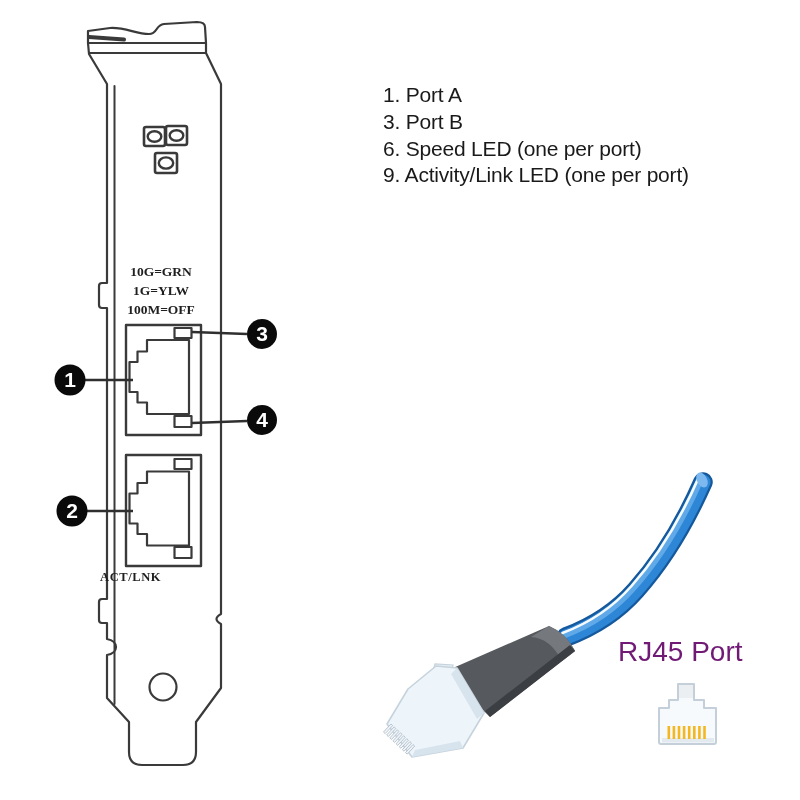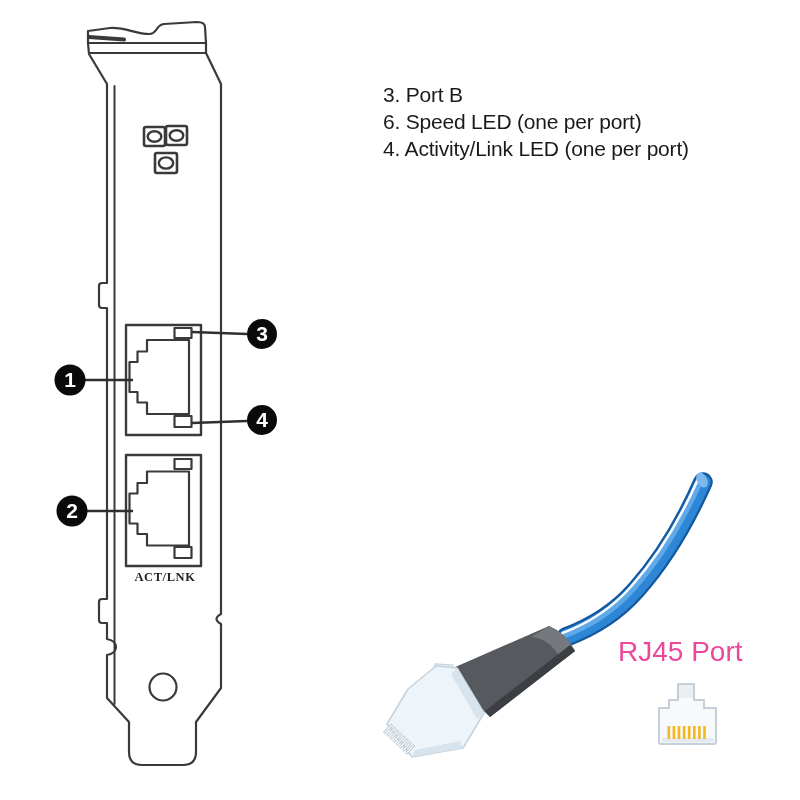--- a/index.html
+++ b/index.html
@@ -3,26 +3,26 @@
 <meta charset="utf-8">
 <style>
   html,body{margin:0;padding:0;background:#fff;}
   .canvas{position:relative;width:800px;height:800px;background:#ffffff;overflow:hidden;
           font-family:"Liberation Sans", sans-serif;}
   .diagram-svg{position:absolute;left:0;top:0;}
   .abs{position:absolute;}
   .speed-key{left:96px;top:262px;width:130px;text-align:center;
              font-family:"Liberation Serif", serif;font-weight:bold;font-size:13.5px;
              line-height:19px;color:#1f1f1f;}
-  .actlnk{left:100px;top:570px;width:130px;text-align:center;
+  .actlnk{left:100px;top:570px;width:130px;text-align:left;
           font-family:"Liberation Serif", serif;font-weight:bold;font-size:12.5px;
           letter-spacing:0.6px;color:#1f1f1f;}
   .legend{left:383px;top:82px;font-size:21px;line-height:26.8px;
           letter-spacing:-0.2px;color:#1a1a1a;}
-  .rj45-label{left:618px;top:636px;font-size:28px;color:#ec4899;}
+  .rj45-label{left:618px;top:636px;font-size:28px;color:#701a75;}
   .digit{width:32px;height:32px;line-height:32px;text-align:center;
          color:#ffffff;font-weight:bold;font-size:21px;}
   .d1{left:54px;top:364px;}
   .d2{left:56px;top:495px;}
   .d3{left:246px;top:318px;}
   .d4{left:246px;top:404px;}
 </style>
 </head>
 <body>
 
@@ -128,27 +128,33 @@
         <rect x="677.7" y="726" width="2.6" height="13"></rect>
         <rect x="682.8" y="726" width="2.6" height="13"></rect>
         <rect x="687.9" y="726" width="2.6" height="13"></rect>
         <rect x="693.0" y="726" width="2.6" height="13"></rect>
         <rect x="698.1" y="726" width="2.6" height="13"></rect>
         <rect x="703.2" y="726" width="2.6" height="13"></rect>
       </g>
     </g>
   </svg>
 
+  <div class="abs speed-key">
+    <div>10G=GRN</div>
+    <div>1G=YLW</div>
+    <div>100M=OFF</div>
+  </div>
 
   <div class="abs actlnk">ACT/LNK</div>
 
   <div class="abs legend">
+    <div>1. Port A</div>
     <div>3. Port B</div>
     <div>6. Speed LED (one per port)</div>
-    <div>4. Activity/Link LED (one per port)</div>
+    <div>9. Activity/Link LED (one per port)</div>
   </div>
 
   <div class="abs rj45-label">RJ45 Port</div>
 
   <div class="abs digit d1">1</div>
   <div class="abs digit d2">2</div>
   <div class="abs digit d3">3</div>
   <div class="abs digit d4">4</div>
 
 </div>

